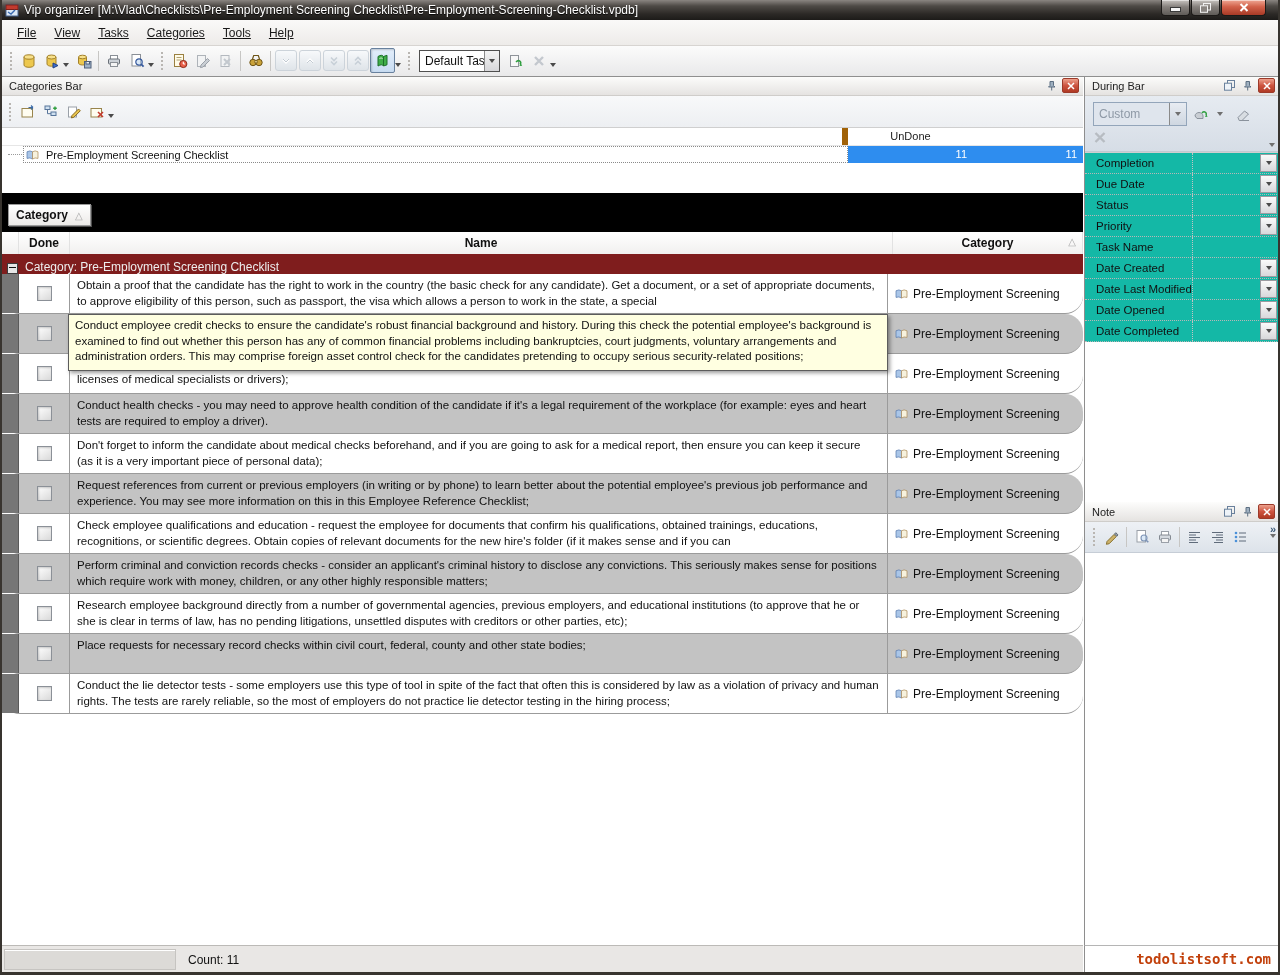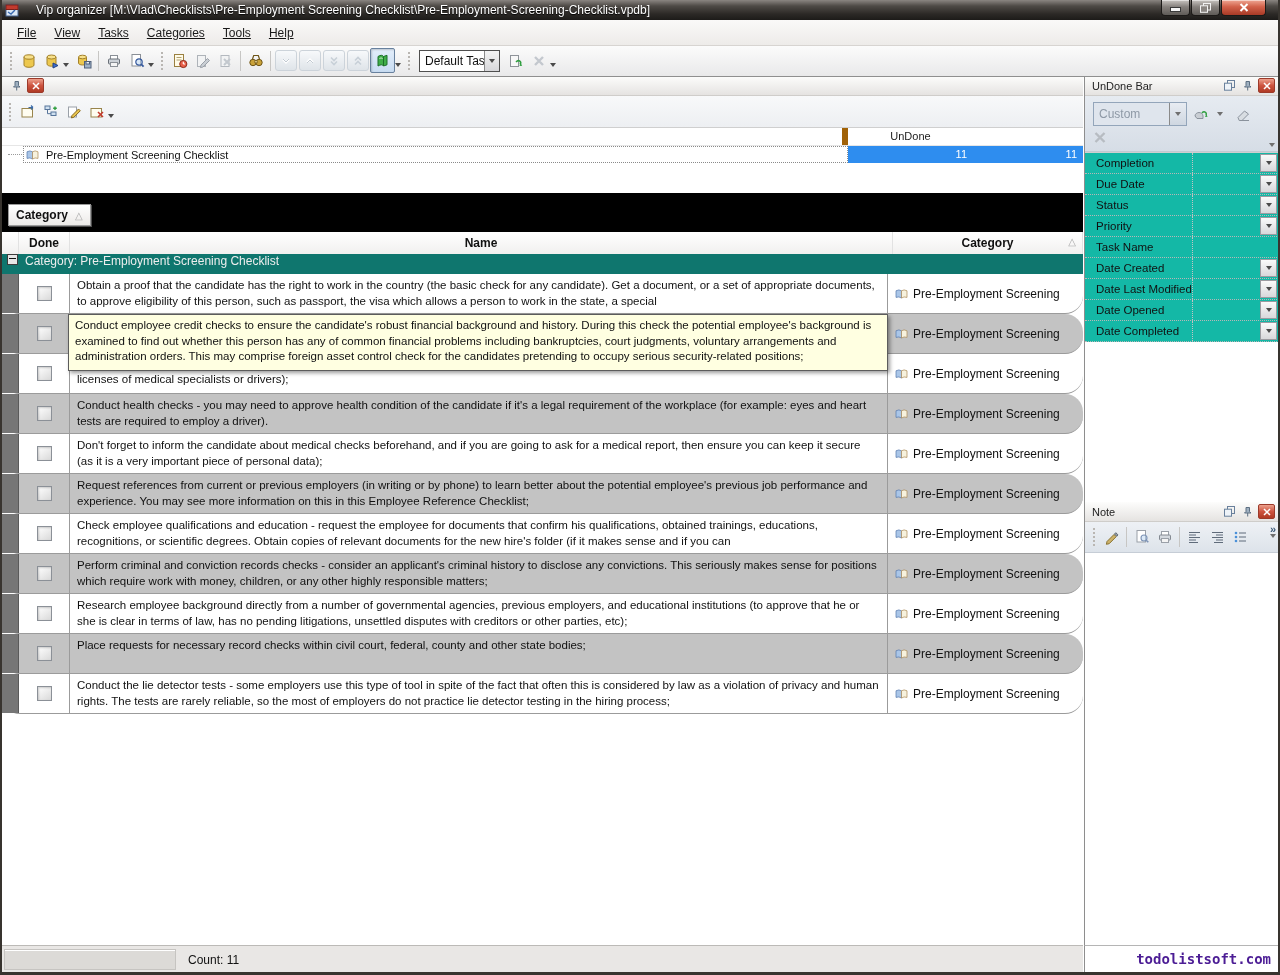--- a/index.html
+++ b/index.html
@@ -1,21 +1,21 @@
 <!DOCTYPE html>
 <html><head>
 <meta charset="utf-8">
 <style>
   html,body{margin:0;padding:0;}
   body{width:1280px;height:975px;overflow:hidden;font-family:"Liberation Sans",sans-serif;font-size:11px;color:#111;background:#fff;position:relative;}
   .window{position:absolute;inset:0;background:#fff;}
   .frame{position:absolute;inset:0;border:2px solid #38342f;border-top:none;border-bottom-width:3px;pointer-events:none;z-index:60;}
 
   
-  .titlebar{position:absolute;left:0;top:0;right:0;height:20px;background:linear-gradient(#8a8581,#4e4a46 30%,#2c2926 70%,#1d1b19);display:flex;align-items:center;padding:0 14px 0 5px;z-index:55;gap:12px;}
+  .titlebar{position:absolute;left:0;top:0;right:0;height:20px;background:linear-gradient(#8a8581,#4e4a46 30%,#2c2926 70%,#1d1b19);display:flex;align-items:center;padding:0 14px 0 5px;z-index:55;}
   .title-text{color:#fff;font-size:12px;margin-left:5px;flex:1;white-space:nowrap;overflow:hidden;text-shadow:0 1px 1px #000;}
   .win-btns{display:flex;gap:1px;align-items:flex-start;height:20px;padding-top:0;}
   .win-btn{height:15px;width:27px;border:1px solid #1c1a18;border-top:none;border-radius:0 0 4px 4px;background:linear-gradient(#c9c5c1,#86817d 45%,#5f5b57);display:flex;align-items:center;justify-content:center;box-shadow:inset 0 1px 0 rgba(255,255,255,.5);}
   .win-btn.close{width:43px;background:linear-gradient(#efa794,#d2614a 45%,#a83a26);}
   .glyph-min{width:9px;height:3px;background:#f5f5f5;border:1px solid #3a3a3a;margin-top:4px;}
 
   
   .menubar{position:absolute;left:2px;top:20px;right:2px;height:25px;background:linear-gradient(#faf9f8,#edebe9);border-bottom:1px solid #d7d4d1;display:flex;align-items:center;padding-left:6px;z-index:54;text-decoration:underline;}
   .menu-item{font-size:12px;padding:4px 9px;color:#1a1a1a;}
 
@@ -64,21 +64,21 @@
   .tri{color:#aaa;font-size:10px;font-weight:normal;}
 
   
   .tbl-header{position:absolute;left:2px;top:232px;width:1081px;height:22px;display:flex;background:linear-gradient(#ffffff,#f1f0ef);border-bottom:1px solid #9a9a9a;font-weight:bold;font-size:12px;align-items:center;z-index:8;}
   .th{border-right:1px solid #e2e2e2;align-self:stretch;display:flex;align-items:center;justify-content:center;text-align:center;}
   .th-sel{width:16px;}
   .th-done{width:50px;}
   .th-name{flex:1;}
   .th-cat{width:189px;position:relative;}
   .th-cat .tri{position:absolute;right:6px;top:4px;}
-  .group-row{position:absolute;left:2px;top:254px;width:1081px;height:20px;background:#0f766e;color:#eeeeee;display:flex;align-items:flex-start;font-size:12px;z-index:8;}
+  .group-row{position:absolute;left:2px;top:254px;width:1081px;height:20px;background:#7f1d1d;color:#eeeeee;display:flex;align-items:flex-end;font-size:12px;z-index:8;}
   .expander{width:9px;height:9px;margin-left:5px;background:#e6e6e6;border:1px solid #3c3c3c;position:relative;}
   .expander::after{content:"";position:absolute;left:1px;right:1px;top:3px;height:1px;background:#111;}
   .group-label{margin-left:7px;}
   .rows{position:absolute;left:2px;top:274px;width:1081px;z-index:7;}
   .task-row{display:flex;height:40px;box-sizing:border-box;border-bottom:1px solid #9b9b9b;border-radius:18px;}
   .task-row.odd{background:#fff;}
   .task-row.even{background:#c3c3c3;}
   .cell-sel{width:16px;background:#767676;border-right:1px solid #5a5a5a;}
   .cell-done{width:50px;display:flex;align-items:center;justify-content:center;border-right:1px solid #9b9b9b;}
   .checkbox{width:13px;height:13px;background:linear-gradient(145deg,#ffffff,#d9d9d9);border:1px solid #8b9097;box-shadow:inset 1px 1px 2px rgba(0,0,0,.18);}
@@ -105,21 +105,21 @@
   .filters-grid{position:absolute;left:0;top:76px;right:0;border-top:1px solid #cfcfcf;}
   .filter-row{display:flex;height:21px;box-sizing:border-box;border-bottom:1px dotted #b7b7b7;background:#14b8a6;align-items:center;font-size:11.5px;}
   .f-label{width:96px;padding-left:11px;white-space:nowrap;overflow:hidden;border-right:1px dotted #c4c4c4;align-self:stretch;display:flex;align-items:center;}
   .f-value{flex:1;align-self:stretch;}
   .f-btn{width:17px;height:18px;margin-right:2px;background:linear-gradient(#fafafa,#d8d8db);border:1px solid #9b9ba1;display:flex;align-items:center;justify-content:center;box-sizing:border-box;}
   .hidden{visibility:hidden;}
   .note-panel{position:absolute;left:0;top:426px;width:194px;height:443px;background:#fff;}
   .note-toolbar{height:30px;background:linear-gradient(#eef1f5,#dde3ea);border-bottom:1px solid #c6cdd6;display:flex;align-items:center;padding-left:4px;position:relative;}
   .nt-overflow{position:absolute;right:3px;top:2px;display:flex;flex-direction:column;align-items:center;line-height:10px;}
   .nt-overflow .sym{font-weight:bold;color:#3c5a78;font-size:11px;}
-  .brandbox{position:absolute;left:1084px;top:945px;width:194px;height:27px;background:#fff;border-left:1px solid #8e8e8e;border-top:1px solid #b5b5b5;display:flex;align-items:center;justify-content:flex-end;padding-right:7px;box-sizing:border-box;font-family:"DejaVu Sans Mono","Liberation Mono",monospace;font-weight:bold;font-size:14px;color:#4c1d95;z-index:12;}
+  .brandbox{position:absolute;left:1084px;top:945px;width:194px;height:27px;background:#fff;border-left:1px solid #8e8e8e;border-top:1px solid #b5b5b5;display:flex;align-items:center;justify-content:flex-end;padding-right:7px;box-sizing:border-box;font-family:"DejaVu Sans Mono","Liberation Mono",monospace;font-weight:bold;font-size:14px;color:#c2410c;z-index:12;}
 
   svg{display:block;}
 </style>
 </head>
 <body>
 
 <div class="window">
 
   <div class="titlebar">
     <span>
@@ -276,20 +276,21 @@
     <span class="tb-btn">
         <svg width="14" height="14" viewBox="0 0 14 14">
           <path d="M3 3l8 8M11 3l-8 8" stroke="#c3c8ce" stroke-width="2.4"></path>
         </svg>
       </span>
     <span class="caret tb-caret"></span>
   </div>
 
   <div class="cat-panel">
     <div class="panel-header">
+      <span class="ph-title">Categories Bar</span>
       <span class="ph-icons">
         <span class="ph-icon">
             <svg width="11" height="11" viewBox="0 0 11 11">
               <path d="M4 1.5h3.5v4L9 7H2.5L4 5.5z" fill="#9fb0c0" stroke="#5d6f82"></path>
               <line x1="5.7" y1="7" x2="5.7" y2="10.5" stroke="#5d6f82"></line>
             </svg>
           </span>
         <span class="mini-close">
             <svg width="8" height="8" viewBox="0 0 8 8">
               <path d="M1 1l6 6M7 1l-6 6" stroke="#fff" stroke-width="1.5"></path>
@@ -565,21 +566,21 @@
 
   <div class="statusbar">
     <span class="sb-seg1"></span>
     <span class="sb-count">Count: 11</span>
   </div>
 
   <div class="right">
 
     <div class="filters-panel">
       <div class="panel-header">
-        <span class="ph-title">UnDone Bar</span>
+        <span class="ph-title">During Bar</span>
         <span class="ph-icons">
           <span class="ph-icon">
               <svg width="11" height="11" viewBox="0 0 11 11">
                 <rect x="3.5" y="0.5" width="7" height="7" fill="none" stroke="#69809c"></rect>
                 <rect x="0.5" y="3.2" width="7" height="7" fill="#eef3f8" stroke="#69809c"></rect>
               </svg>
             </span>
           <span class="ph-icon">
               <svg width="11" height="11" viewBox="0 0 11 11">
                 <path d="M4 1.5h3.5v4L9 7H2.5L4 5.5z" fill="#9fb0c0" stroke="#5d6f82"></path>

